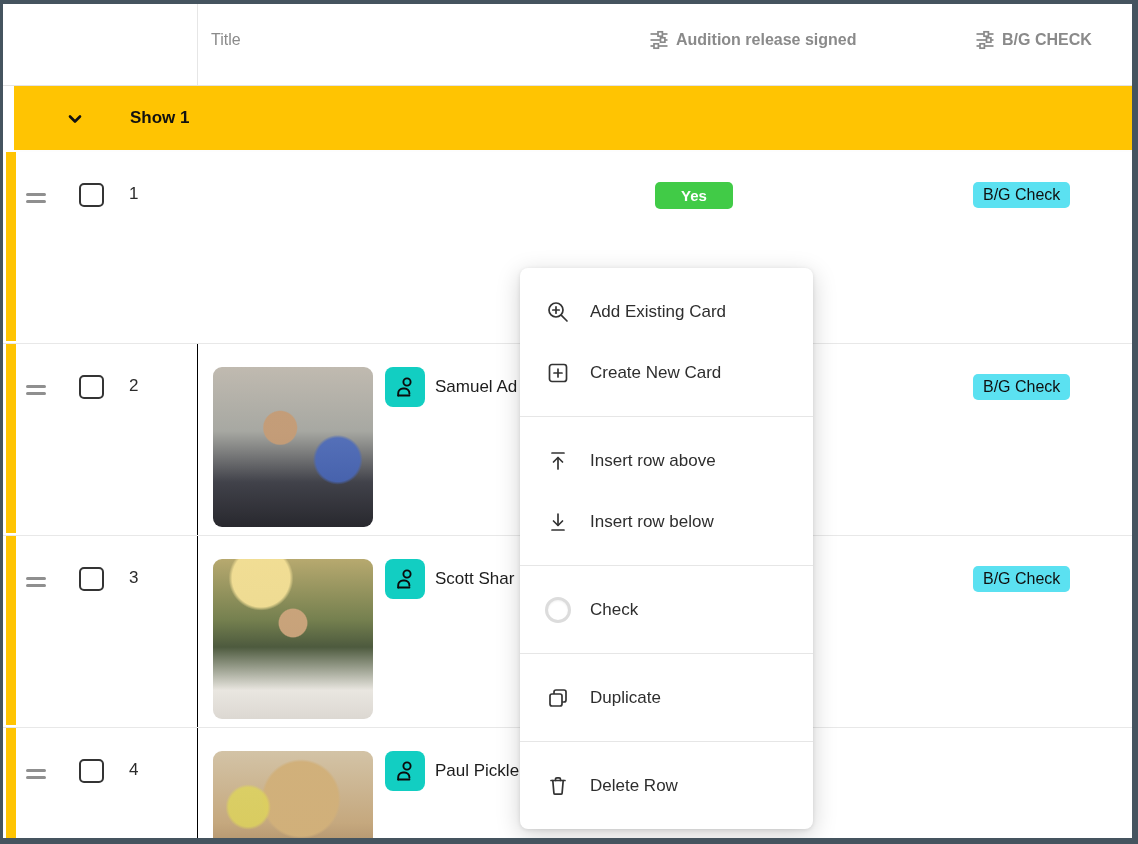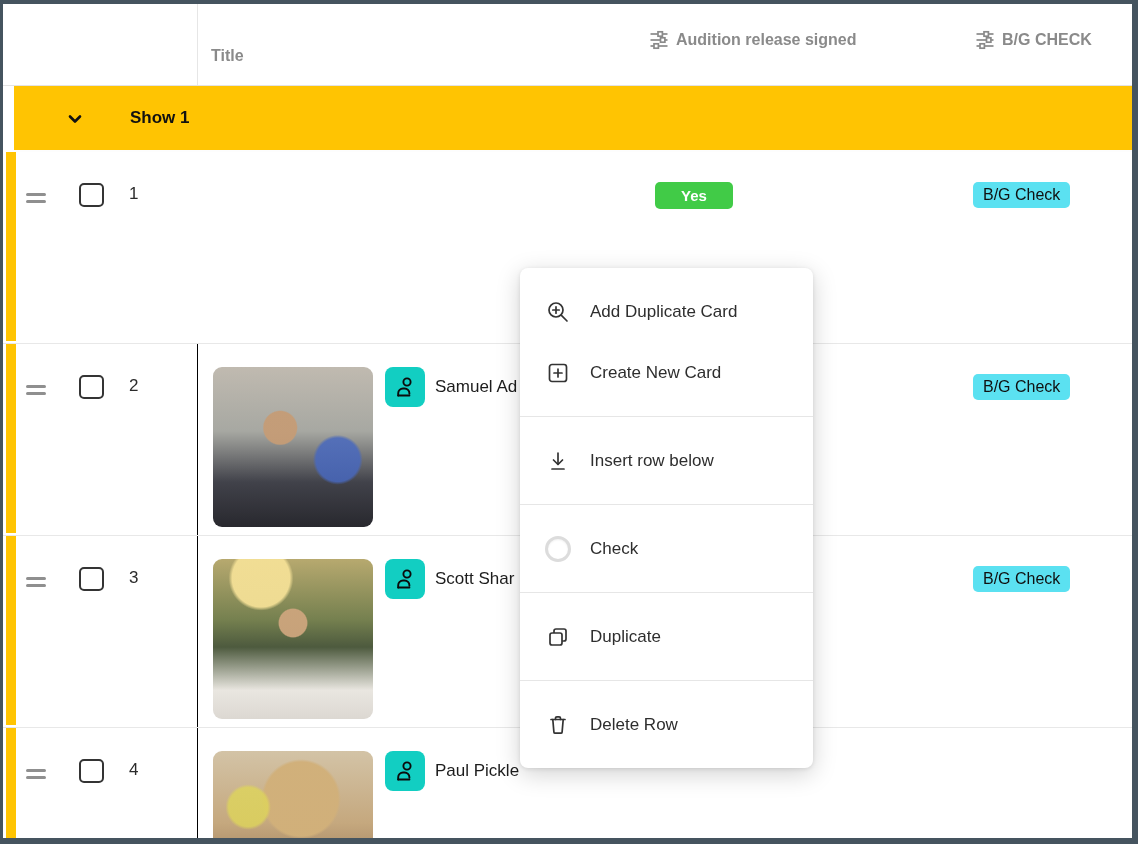--- a/index.html
+++ b/index.html
@@ -15,21 +15,21 @@
   }
 
   
   .thead {
     position: absolute; left: 0; top: 0; right: 0; height: 82px;
     background: #fff; border-bottom: 1px solid #e3e3e3;
   }
   .thead .col-sep { position: absolute; left: 194px; top: 0; bottom: 0; width: 1px; background: #e6e6e6; }
   .hlabel { position: absolute; top: 26px; display: flex; align-items: center; gap: 7px;
             color: #8a8a8a; font-size: 16px; line-height: 20px; white-space: nowrap; }
-  .hlabel.plain { font-weight: 700; margin-top: 16px; }
+  .hlabel.plain { font-weight: 400; }
   .hlabel.bold { font-weight: 700; }
   .h-title { left: 208px; }
   .h-audition { left: 646px; }
   .h-bg { left: 972px; }
   .hicon { width: 20px; height: 20px; flex: 0 0 auto; }
 
   
   .group-row {
     position: absolute; left: 0; top: 82px; right: 0; height: 66px;
     background: #FFC402; border-bottom: 2px solid #fdfdfd;
@@ -241,36 +241,46 @@
 
       <div class="menu-item">
         <span class="mi-icon">
           <svg width="24" height="24" viewBox="0 0 24 24" fill="none" stroke="#333" stroke-width="1.7" stroke-linecap="round">
             <circle cx="10" cy="10" r="7"></circle>
             <line x1="15.2" y1="15.2" x2="21" y2="21"></line>
             <line x1="6.8" y1="10" x2="13.2" y2="10"></line>
             <line x1="10" y1="6.8" x2="10" y2="13.2"></line>
           </svg>
         </span>
-        <span class="mi-label">Add Duplicate Card</span>
+        <span class="mi-label">Add Existing Card</span>
       </div>
 
       <div class="menu-item">
         <span class="mi-icon">
           <svg width="22" height="22" viewBox="0 0 22 22" fill="none" stroke="#333" stroke-width="1.7" stroke-linecap="round">
             <rect x="2.5" y="2.5" width="17" height="17" rx="2.5"></rect>
             <line x1="7" y1="11" x2="15" y2="11"></line>
             <line x1="11" y1="7" x2="11" y2="15"></line>
           </svg>
         </span>
         <span class="mi-label">Create New Card</span>
       </div>
 
       <div class="menu-divider"></div>
 
+      <div class="menu-item">
+        <span class="mi-icon">
+          <svg width="22" height="22" viewBox="0 0 22 22" fill="none" stroke="#333" stroke-width="1.7" stroke-linecap="round" stroke-linejoin="round">
+            <line x1="5" y1="3" x2="17" y2="3"></line>
+            <line x1="11" y1="19" x2="11" y2="8"></line>
+            <polyline points="6.5,12 11,7.5 15.5,12"></polyline>
+          </svg>
+        </span>
+        <span class="mi-label">Insert row above</span>
+      </div>
 
       <div class="menu-item">
         <span class="mi-icon">
           <svg width="22" height="22" viewBox="0 0 22 22" fill="none" stroke="#333" stroke-width="1.7" stroke-linecap="round" stroke-linejoin="round">
             <line x1="5" y1="19" x2="17" y2="19"></line>
             <line x1="11" y1="3" x2="11" y2="14"></line>
             <polyline points="6.5,10 11,14.5 15.5,10"></polyline>
           </svg>
         </span>
         <span class="mi-label">Insert row below</span>

